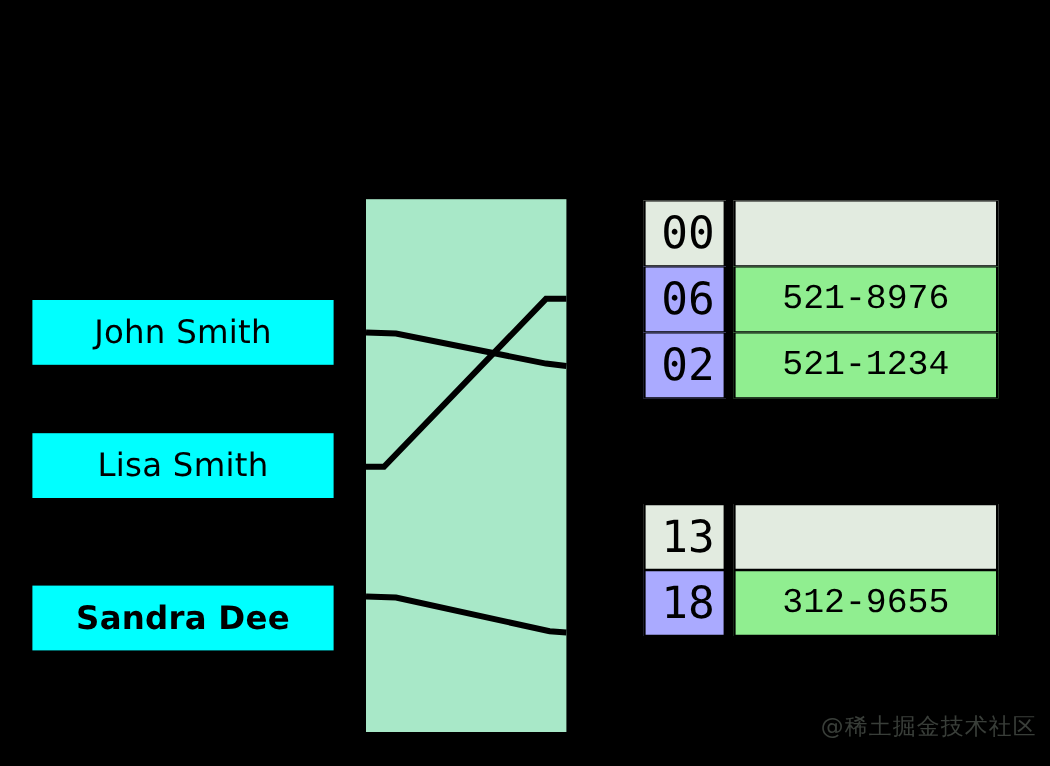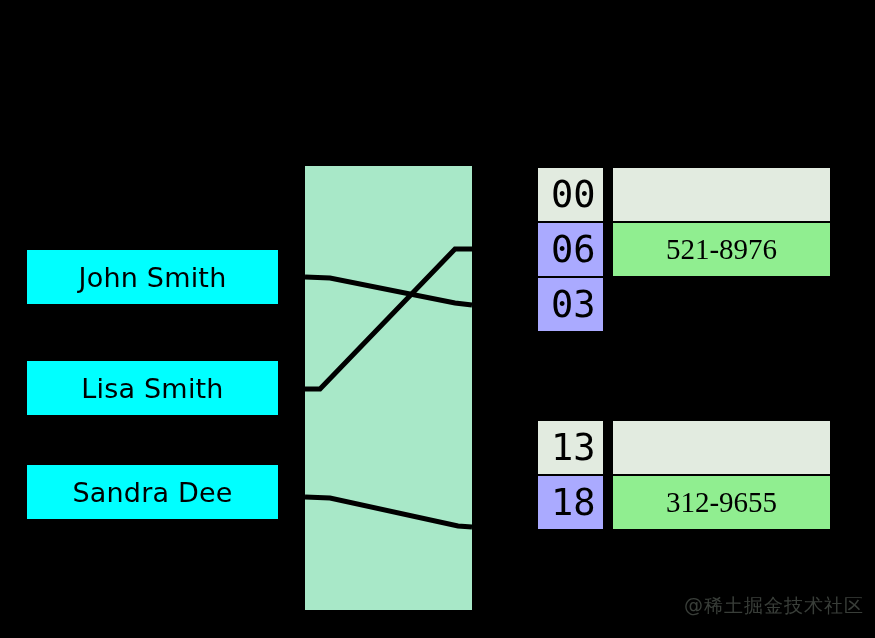--- a/index.html
+++ b/index.html
@@ -28,21 +28,21 @@
     display: flex;
     align-items: center;
     justify-content: center;
     font-size: 27px;
     line-height: 1;
     letter-spacing: 0.2px;
     box-sizing: border-box;
   }
   #key-0 { top: 250px; }
   #key-1 { top: 361px; }
-  #key-2 { top: 465px; }
+  #key-2 { top: 488px; font-weight: bold; }
 
   
   #hash-block {
     position: absolute;
     left: 305px;
     top: 166px;
     width: 167px;
     height: 444px;
     background: #a8e8c8;
   }
@@ -90,21 +90,21 @@
     width: 221px;
     margin-left: 6px;
     border: 2px solid #000000;
     border-bottom-width: 1px;
     border-top-width: 1px;
     background: #e2ebe0;
     color: #000000;
     display: flex;
     align-items: center;
     justify-content: center;
-    font-family: Liberation Serif, serif;
+    font-family: Liberation Mono, monospace;
     font-size: 29px;
     box-sizing: border-box;
   }
   .bucket-value.filled {
     background: #90ee90;
   }
 
   
   #watermark {
     position: absolute;
@@ -147,21 +147,22 @@
   <div class="bucket-table" id="table-upper">
     <div class="bucket-row">
       <div class="bucket-index">00</div>
       <div class="bucket-value"></div>
     </div>
     <div class="bucket-row">
       <div class="bucket-index filled">06</div>
       <div class="bucket-value filled">521-8976</div>
     </div>
     <div class="bucket-row">
-      <div class="bucket-index filled">03</div>
+      <div class="bucket-index filled">02</div>
+      <div class="bucket-value filled">521-1234</div>
     </div>
   </div>
 
   <div class="bucket-table" id="table-lower">
     <div class="bucket-row">
       <div class="bucket-index">13</div>
       <div class="bucket-value"></div>
     </div>
     <div class="bucket-row">
       <div class="bucket-index filled">18</div>

